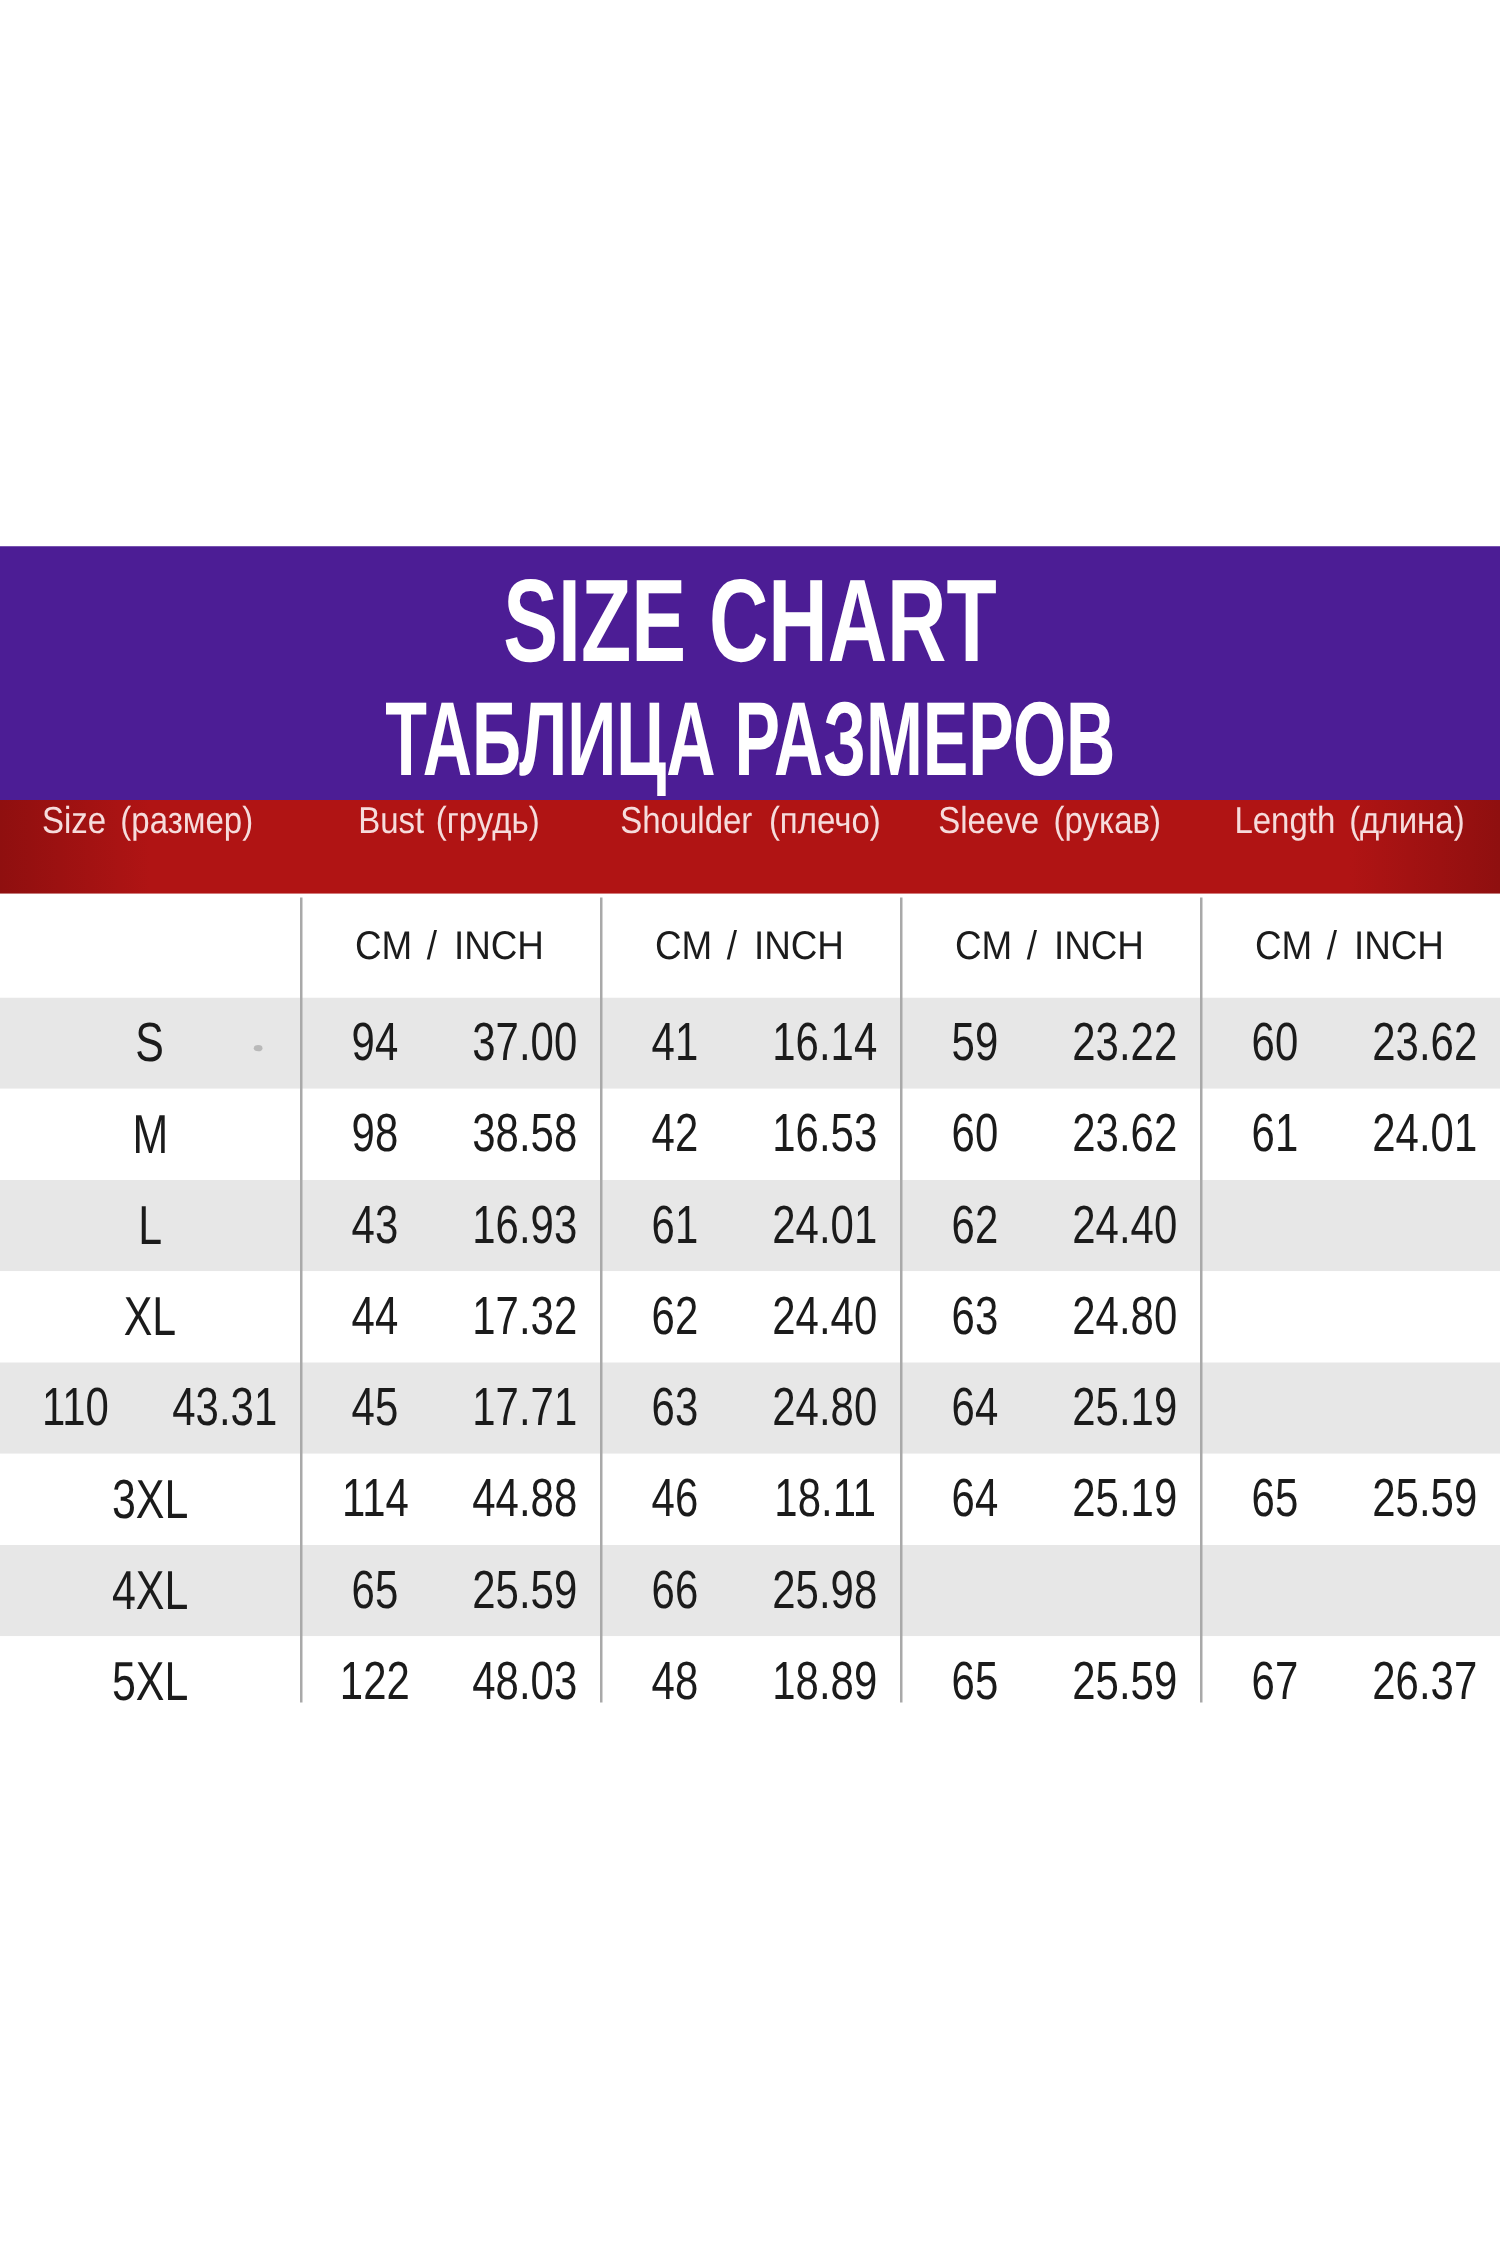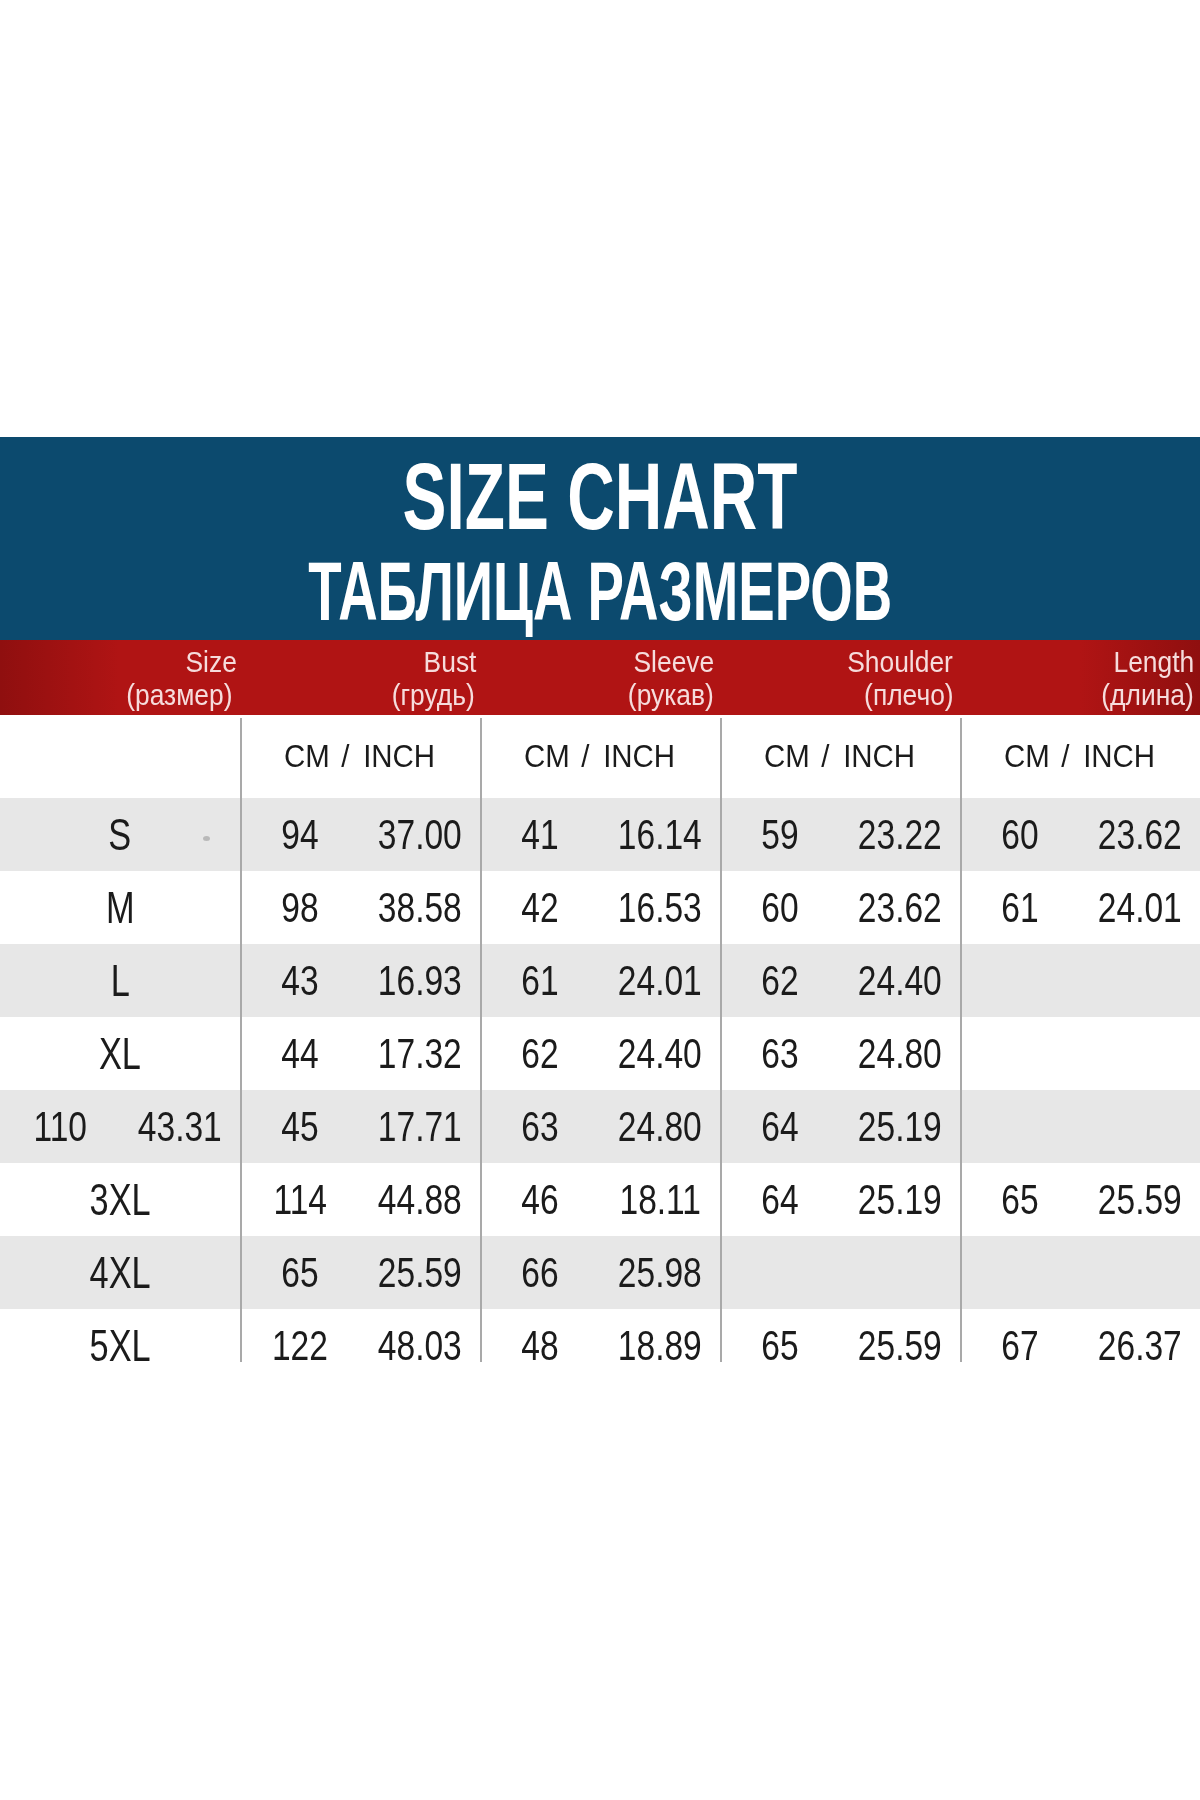--- a/index.html
+++ b/index.html
@@ -6,21 +6,21 @@
   body {
     width:1200px; height:1800px; background:#ffffff;
     font-family:"Liberation Sans","DejaVu Sans",sans-serif;
     -webkit-font-smoothing:antialiased;
   }
   .sheet { position:relative; width:1200px; height:1800px; background:#ffffff; overflow:hidden; }
 
   
   .banner {
     position:absolute; left:0; top:437px; width:1200px; height:203px;
-    background:#0c4a6e;
+    background:#4c1d95;
     display:flex; flex-direction:column; align-items:center; justify-content:center;
     gap:14px; padding-top:8px; box-sizing:border-box;
   }
   .banner .t1 {
     color:#ffffff; font-weight:bold; font-size:94px; line-height:0.9;
     display:inline-block; transform:scaleX(0.70); transform-origin:center;
     white-space:nowrap;
   }
   .banner .t2 {
     color:#ffffff; font-weight:bold; font-size:84px; line-height:0.9;
@@ -28,21 +28,21 @@
     white-space:nowrap;
   }
 
   
   .red-band {
     position:absolute; left:0; top:640px; width:1200px; height:75px;
     background:linear-gradient(90deg,#8f0f0f 0%,#b01414 10%,#b01414 90%,#8f0f0f 100%);
     display:grid; grid-template-columns:repeat(5,1fr);
   }
   .red-col {
-    display:flex; flex-direction:column; align-items:flex-end; justify-content:center;
+    display:flex; flex-direction:row; align-items:flex-start; justify-content:center;
     color:#f6dcdc; font-size:30px; line-height:33px; font-weight:500;
   }
   .red-col .cx { display:inline-block; transform:scaleX(0.88); white-space:nowrap; }
 
   
   .units-row {
     position:absolute; left:0; top:715px; width:1200px; height:83px;
     display:grid; grid-template-columns:repeat(5,1fr); background:#ffffff;
   }
   .units-cell {
@@ -86,26 +86,26 @@
   <div class="red-band">
     <div class="red-col">
       <span class="cx">Size</span>
       <span class="cx">(размер)</span>
     </div>
     <div class="red-col">
       <span class="cx">Bust</span>
       <span class="cx">(грудь)</span>
     </div>
     <div class="red-col">
+      <span class="cx">Shoulder</span>
+      <span class="cx">(плечо)</span>
+    </div>
+    <div class="red-col">
       <span class="cx">Sleeve</span>
       <span class="cx">(рукав)</span>
-    </div>
-    <div class="red-col">
-      <span class="cx">Shoulder</span>
-      <span class="cx">(плечо)</span>
     </div>
     <div class="red-col">
       <span class="cx">Length</span>
       <span class="cx">(длина)</span>
     </div>
   </div>
 
   <div class="units-row">
     <div class="units-cell"></div>
     <div class="units-cell">

